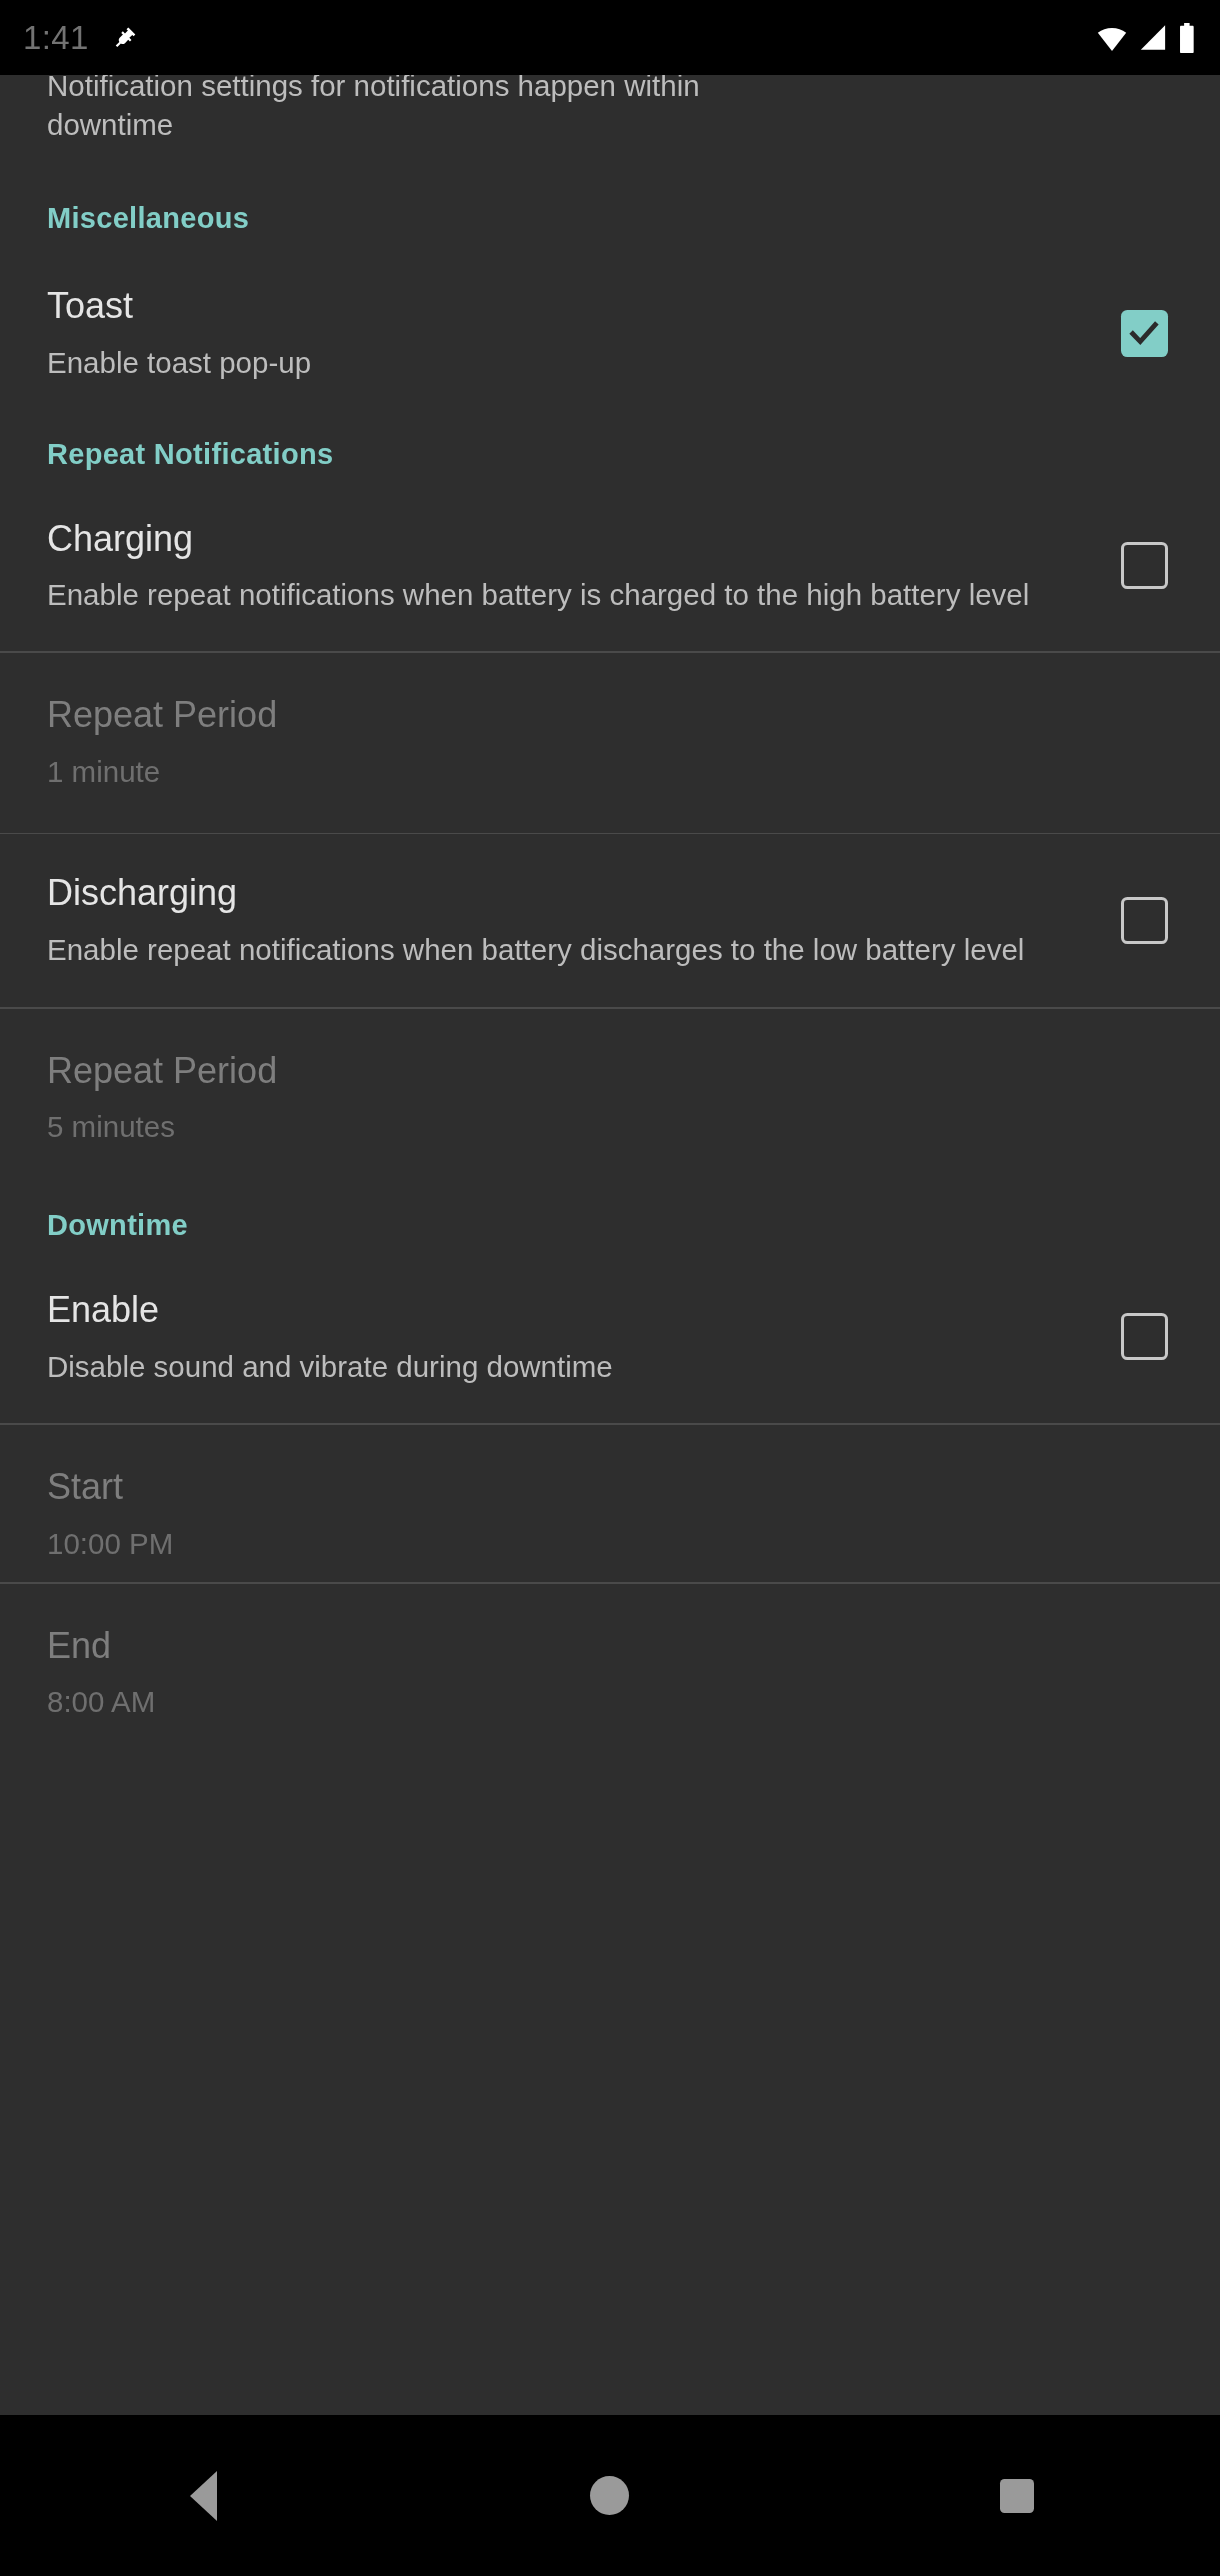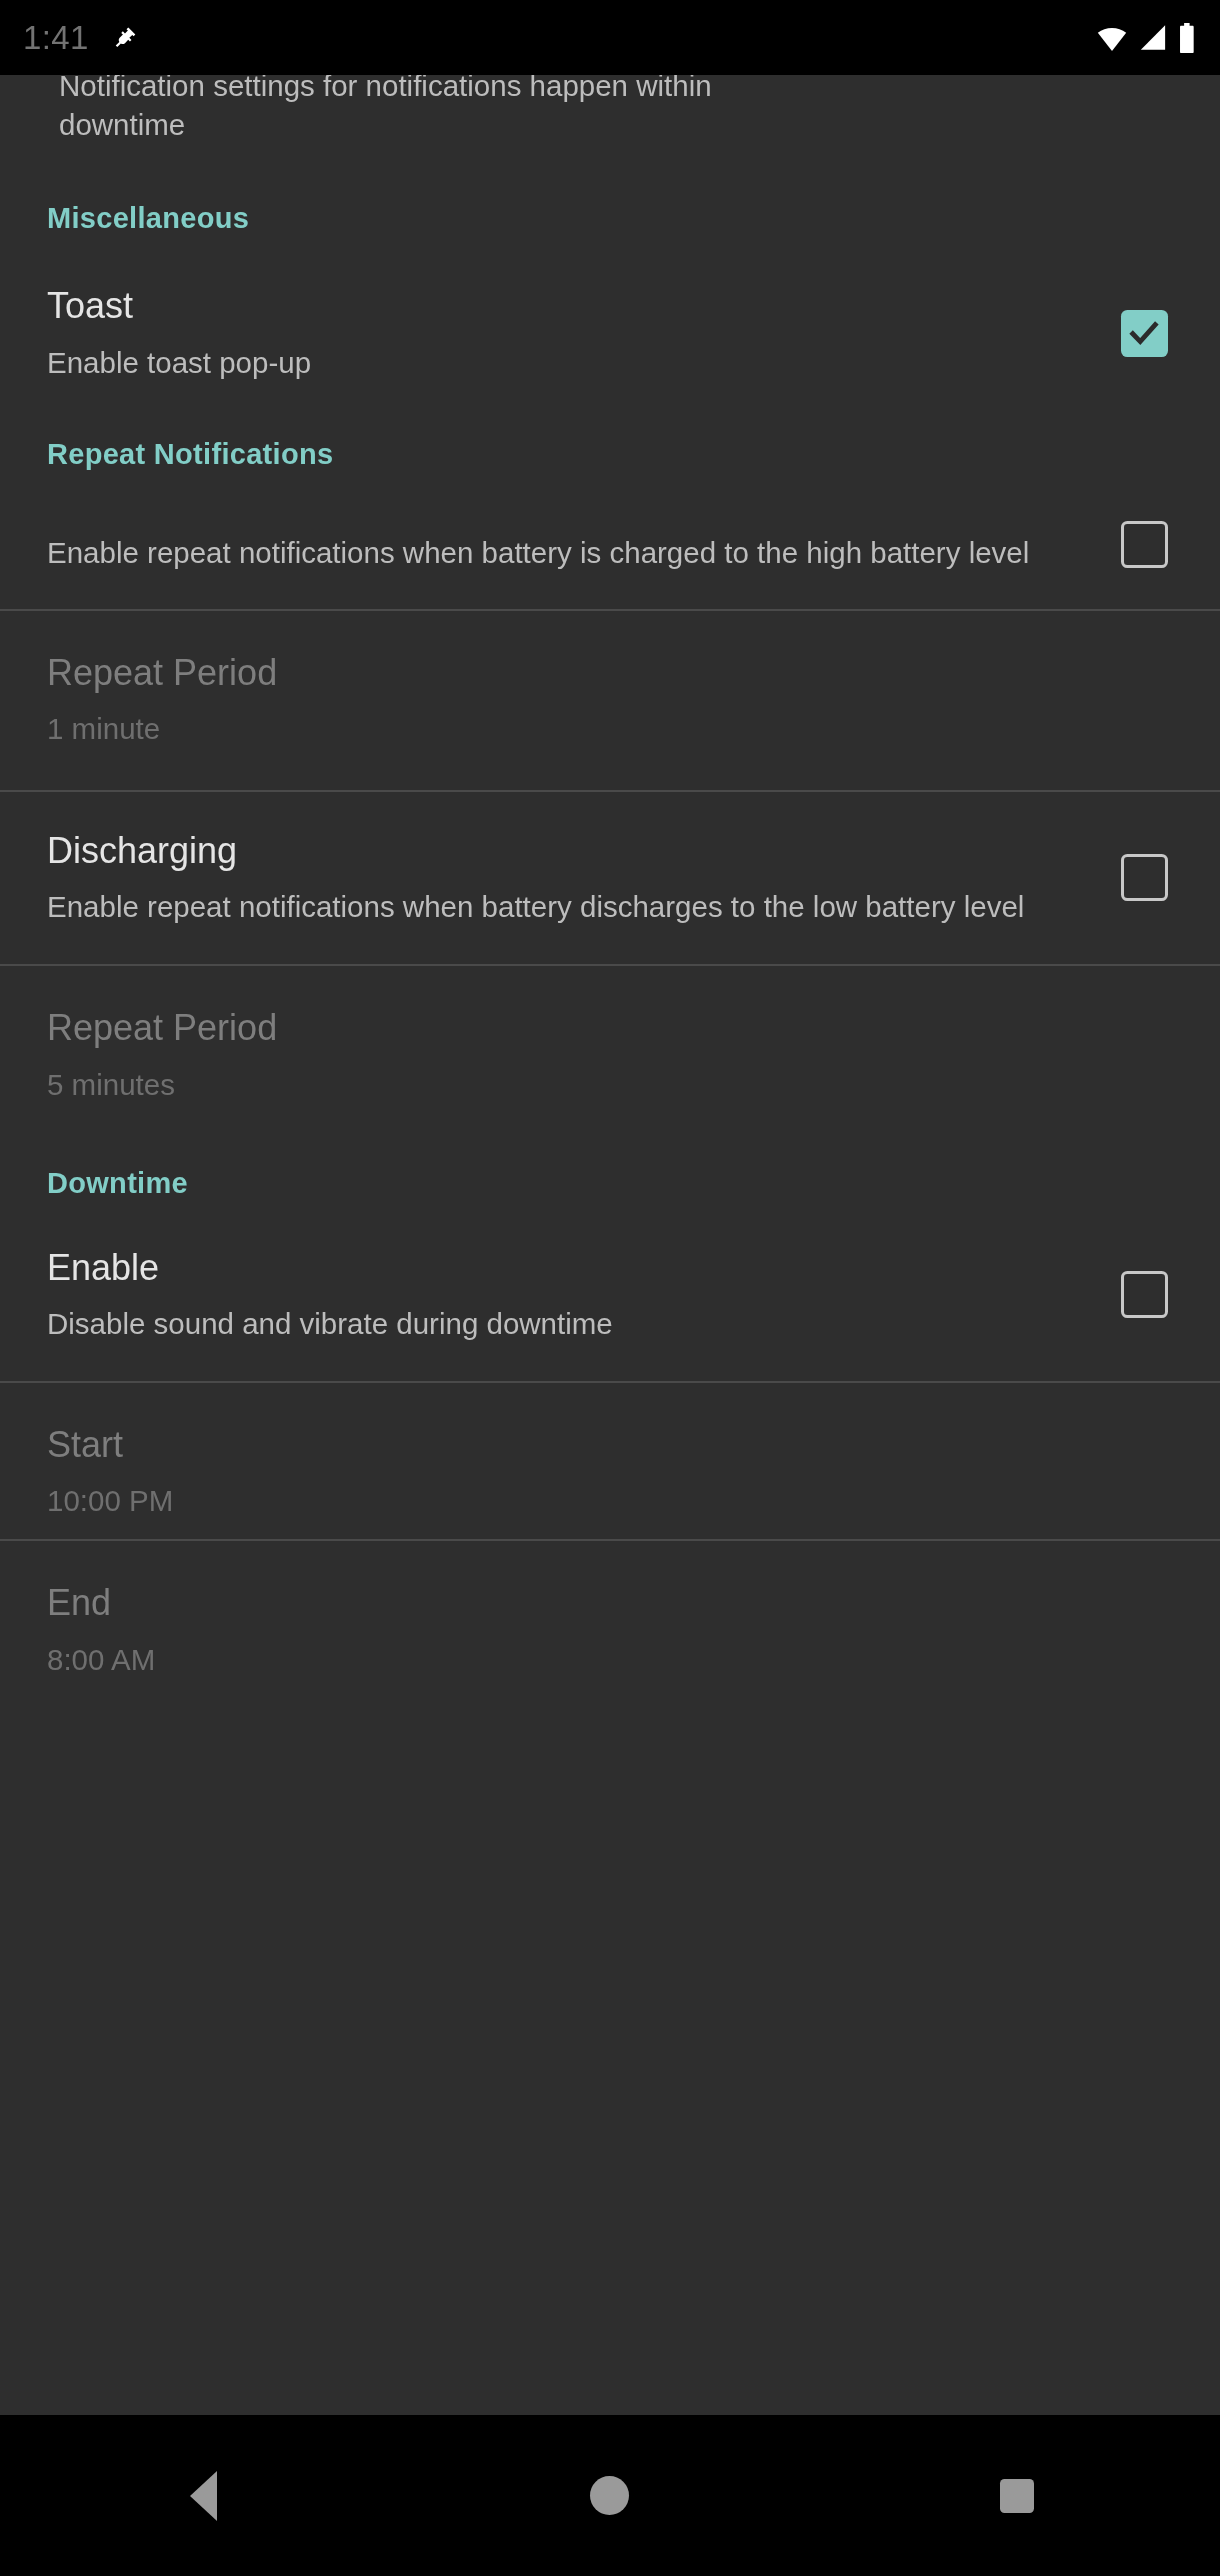--- a/index.html
+++ b/index.html
@@ -101,21 +101,21 @@
         <path fill="#ffffff" d="M20 1v18H2L20 1z"></path>
       </svg>
       <svg class="icon-battery" viewBox="0 0 14 22">
         <path fill="#ffffff" d="M5 0h4v2h2.2c.5 0 .8.4.8.8V21.2c0 .4-.3.8-.8.8H2.8c-.5 0-.8-.4-.8-.8V2.8c0-.4.3-.8.8-.8H5V0z"></path>
       </svg>
     </span>
   </div>
 
   <div class="content">
 
-    <div class="clipped-top" style="padding-top:0px;margin-left:12px;">
+    <div class="clipped-top" style="padding-top:0px;">
       <div class="summary" style="margin-top:-7.2px;">Notification settings for notifications happen within</div>
       <div class="summary" style="margin-top:3.6px;">downtime</div>
     </div>
 
     <div class="cat-header" style="margin-top:59px;">Miscellaneous</div>
 
     <div class="row" style="margin-top:50px;">
       <div class="row-text">
         <div class="title">Toast</div>
         <div class="summary">Enable toast pop-up</div>
@@ -124,20 +124,21 @@
         <svg viewBox="0 0 24 24">
           <path fill="none" stroke="#2b2b2b" stroke-width="3.2" stroke-linecap="square" d="M4.5 12.5l5 5.2L19.5 6.5"></path>
         </svg>
       </div>
     </div>
 
     <div class="cat-header" style="margin-top:57px;">Repeat Notifications</div>
 
     <div class="row" style="margin-top:47px;padding-bottom:38px;">
       <div class="row-text">
+        <div class="title">Charging</div>
         <div class="summary">Enable repeat notifications when battery is charged to the high battery level</div>
       </div>
       <div class="cbx off"></div>
     </div>
 
     <div class="divider"></div>
 
     <div class="row disabled" style="padding-top:41px;padding-bottom:43px;">
       <div class="row-text">
         <div class="title">Repeat Period</div>

